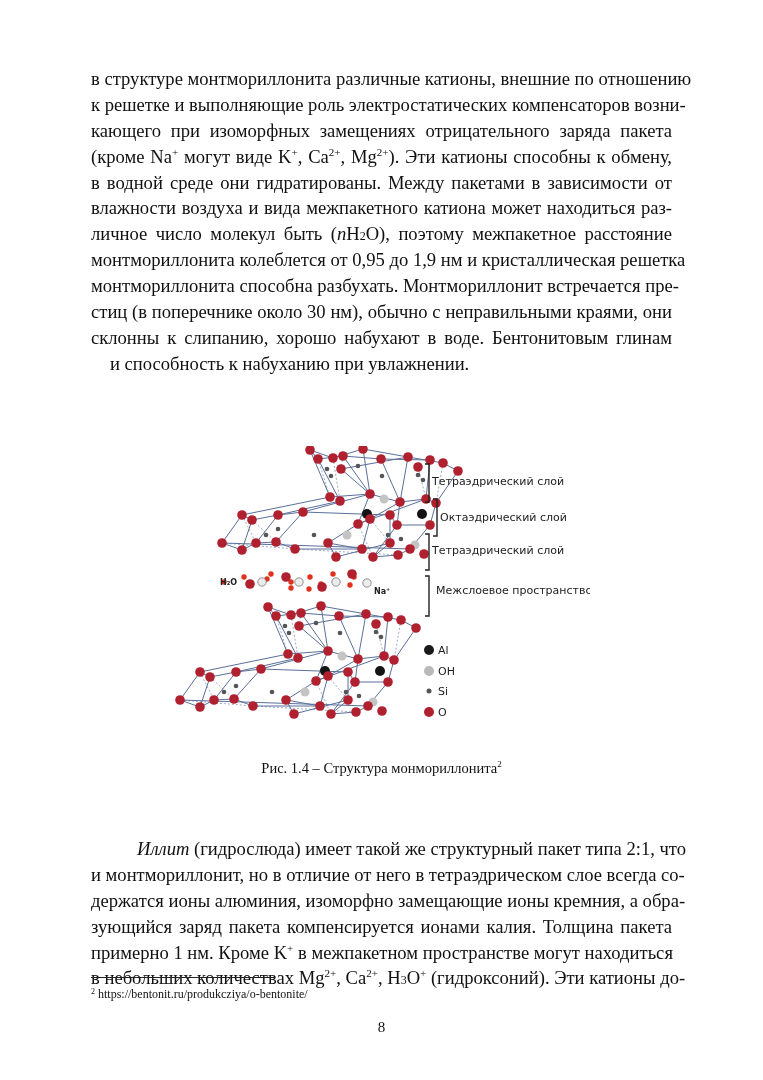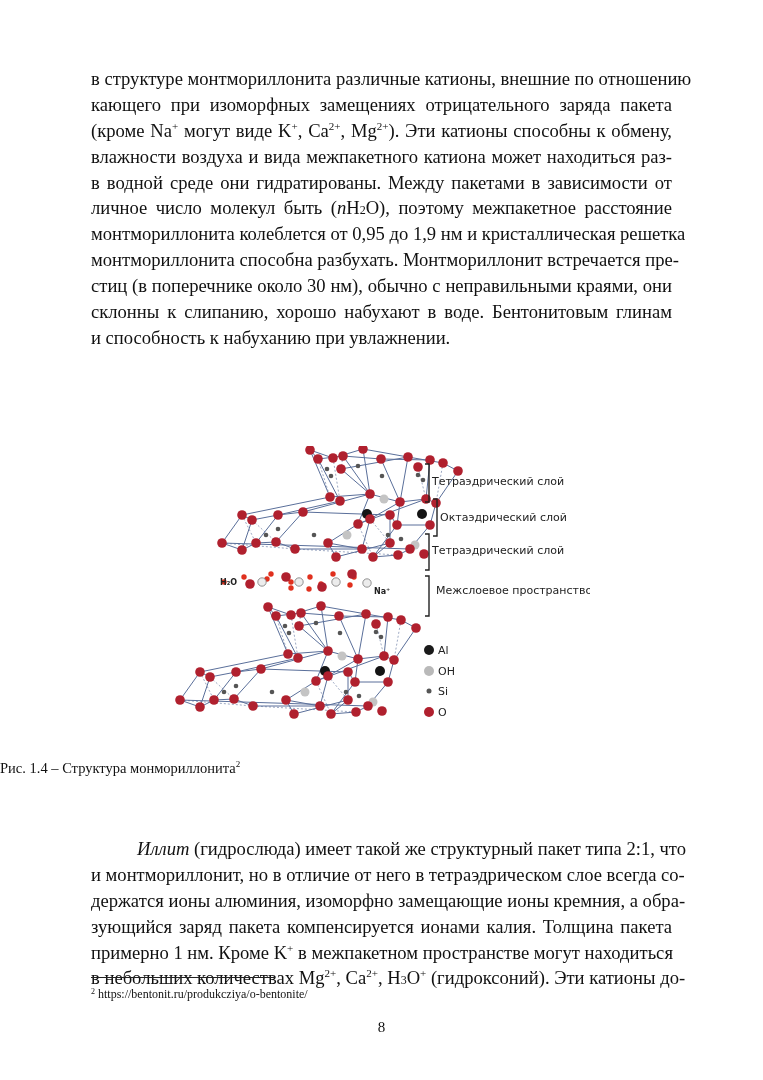--- a/index.html
+++ b/index.html
@@ -6,51 +6,52 @@
   body {
     width: 763px; height: 1080px; position: relative; overflow: hidden;
     font-family: "Liberation Serif", "DejaVu Serif", serif; color: #111;
   }
   .page { position: absolute; left: 0; top: 0; width: 763px; height: 820px; }
   .para {
     position: absolute; left: 91px; width: 581px;
     font-size: 18.6px; line-height: 25.9px; text-align: justify;
   }
   .line { display: block; text-align: justify; text-align-last: justify; white-space: nowrap; height: 25.9px; }
-  .line.last { text-align-last: left; }
+  .line.last { text-align-last: left; margin-left: 19px; }
   .line.indent { padding-left: 46px; }
   sup { font-size: 11px; vertical-align: 7px; line-height: 0; }
   sub { font-size: 12px; vertical-align: 0; line-height: 0; }
   .ital { font-style: italic; }
   #p1 { top: 66px; }
   #p2 { top: 836px; }
   .figure { position: absolute; left: 170px; top: 446px; width: 420px; height: 300px; }
   .figure svg { display: block; }
   .fig-label { font-family: "DejaVu Sans", "Liberation Sans", sans-serif; font-size: 11px; fill: #222; }
   .caption {
-    position: absolute; left: 0; width: 763px; top: 760px; 
+    position: absolute; left: 0; width: 763px; top: 760px; text-align: center;
     font-size: 14.5px;
   }
   .caption sup { font-size: 9px; vertical-align: 6px; }
   .fn-rule { position: absolute; left: 91px; top: 977px; width: 184px; height: 1px; background: #222; }
   .footnote { position: absolute; left: 91px; top: 987px; font-size: 12px; }
   .footnote sup { font-size: 8px; vertical-align: 4px; }
   .pagenum { position: absolute; left: 0; width: 763px; top: 1019px; text-align: center; font-size: 15px; }
 </style>
 </head>
 <body>
 
 <div class="page">
 
   <div class="para" id="p1">
     <span class="line">в структуре монтмориллонита различные катионы, внешние по отношению</span>
+    <span class="line">к решетке и выполняющие роль электростатических компенсаторов возни-</span>
     <span class="line">кающего при изоморфных замещениях отрицательного заряда пакета</span>
     <span class="line"><span>(кроме Na</span><sup>+</sup><span> могут виде K</span><sup>+</sup><span>, Ca</span><sup>2+</sup><span>, Mg</span><sup>2+</sup><span>). Эти катионы способны к обмену,</span></span>
+    <span class="line">в водной среде они гидратированы. Между пакетами в зависимости от</span>
     <span class="line">влажности воздуха и вида межпакетного катиона может находиться раз-</span>
-    <span class="line">в водной среде они гидратированы. Между пакетами в зависимости от</span>
     <span class="line"><span>личное число молекул быть (</span><span class="ital">n</span><span>H</span><sub>2</sub><span>O), поэтому межпакетное расстояние</span></span>
     <span class="line">монтмориллонита колеблется от 0,95 до 1,9 нм и кристаллическая решетка</span>
     <span class="line">монтмориллонита способна разбухать. Монтмориллонит встречается пре-</span>
     <span class="line">стиц (в поперечнике около 30 нм), обычно с неправильными краями, они</span>
     <span class="line">склонны к слипанию, хорошо набухают в воде. Бентонитовым глинам</span>
     <span class="line last">и способность к набуханию при увлажнении.</span>
   </div>
 
   <div class="figure">
     <svg id="fig" width="420" height="300" viewBox="0 0 420 300">

